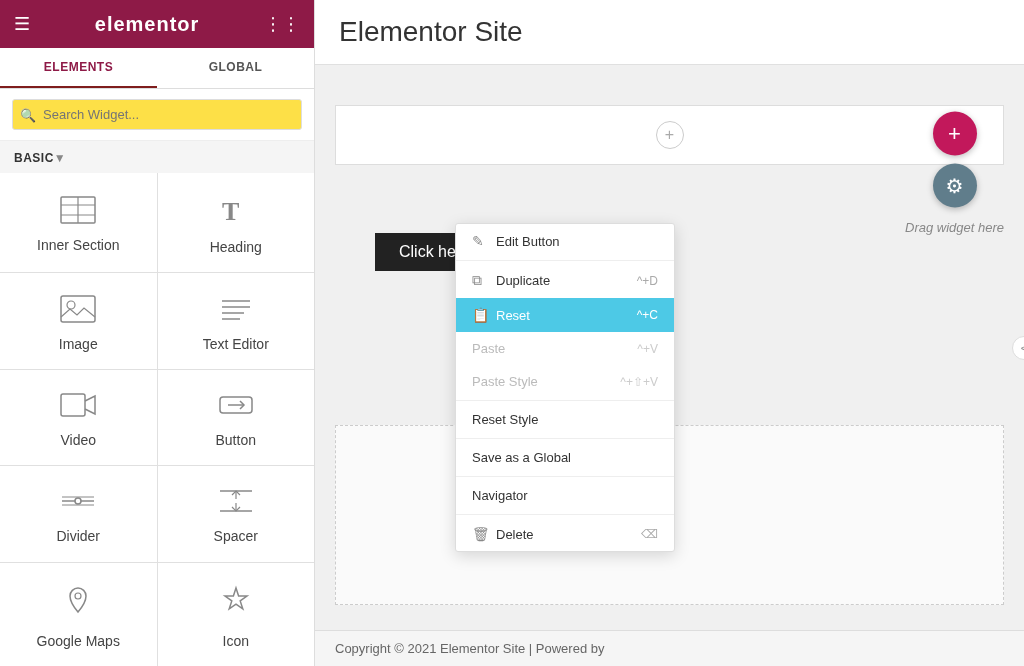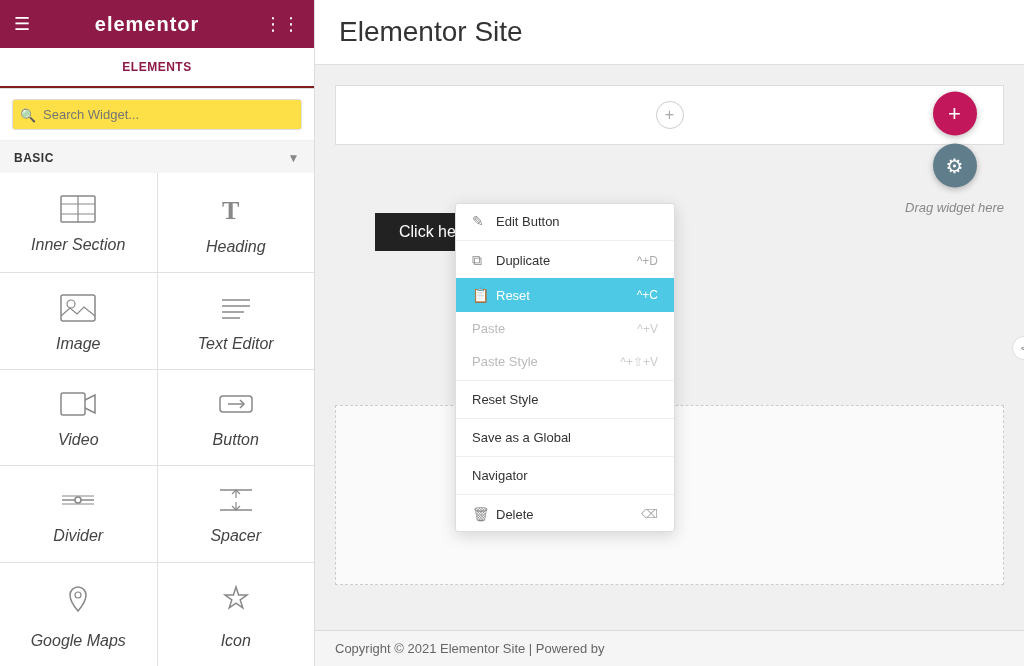--- a/index.html
+++ b/index.html
@@ -89,21 +89,20 @@
       left: 8px;
       top: 50%;
       transform: translateY(-50%);
       color: #aaa;
       font-size: 13px;
     }
 
     #section-label {
       display: flex;
       align-items: center;
-      justify-content: space-between;
       padding: 10px 14px 8px;
       font-size: 12px;
       font-weight: bold;
       color: #333;
       letter-spacing: 0.5px;
       background: #f5f5f5;
     }
 
     .chevron-icon { font-size: 12px; color: #888; cursor: pointer; }
 
@@ -127,33 +126,33 @@
       gap: 8px;
     }
 
     .widget-icon {
       font-size: 28px;
       color: #777;
       line-height: 1;
     }
 
     .widget-label {
-      font-size: 16px;
+      font-size: 14px;
       color: #444;
-      font-style: italic;
     }
 
     
     #main {
       flex: 1;
       display: flex;
       flex-direction: column;
       overflow: hidden;
       position: relative;
       background: #f0f0f0;
+      gap: 20px;
     }
 
     #main-header {
       background: #fff;
       padding: 16px 24px;
       border-bottom: 1px solid #e0e0e0;
       font-size: 28px;
       font-weight: 300;
       color: #333;
     }
@@ -347,20 +346,21 @@
 <div id="sidebar">
 
   <div id="sidebar-header">
     <span class="hamburger-icon">☰</span>
     <span class="sidebar-logo">elementor</span>
     <span class="grid-icon">⋮⋮</span>
   </div>
 
   <div id="sidebar-tabs">
     <div class="sidebar-tab active">ELEMENTS</div>
+    <div class="sidebar-tab">GLOBAL</div>
   </div>
 
   <div id="search-container">
     <div class="search-wrapper">
       <span class="search-icon-inner">🔍</span>
       <input type="text" placeholder="Search Widget..." style="">
     </div>
   </div>
 
   <div id="section-label">

